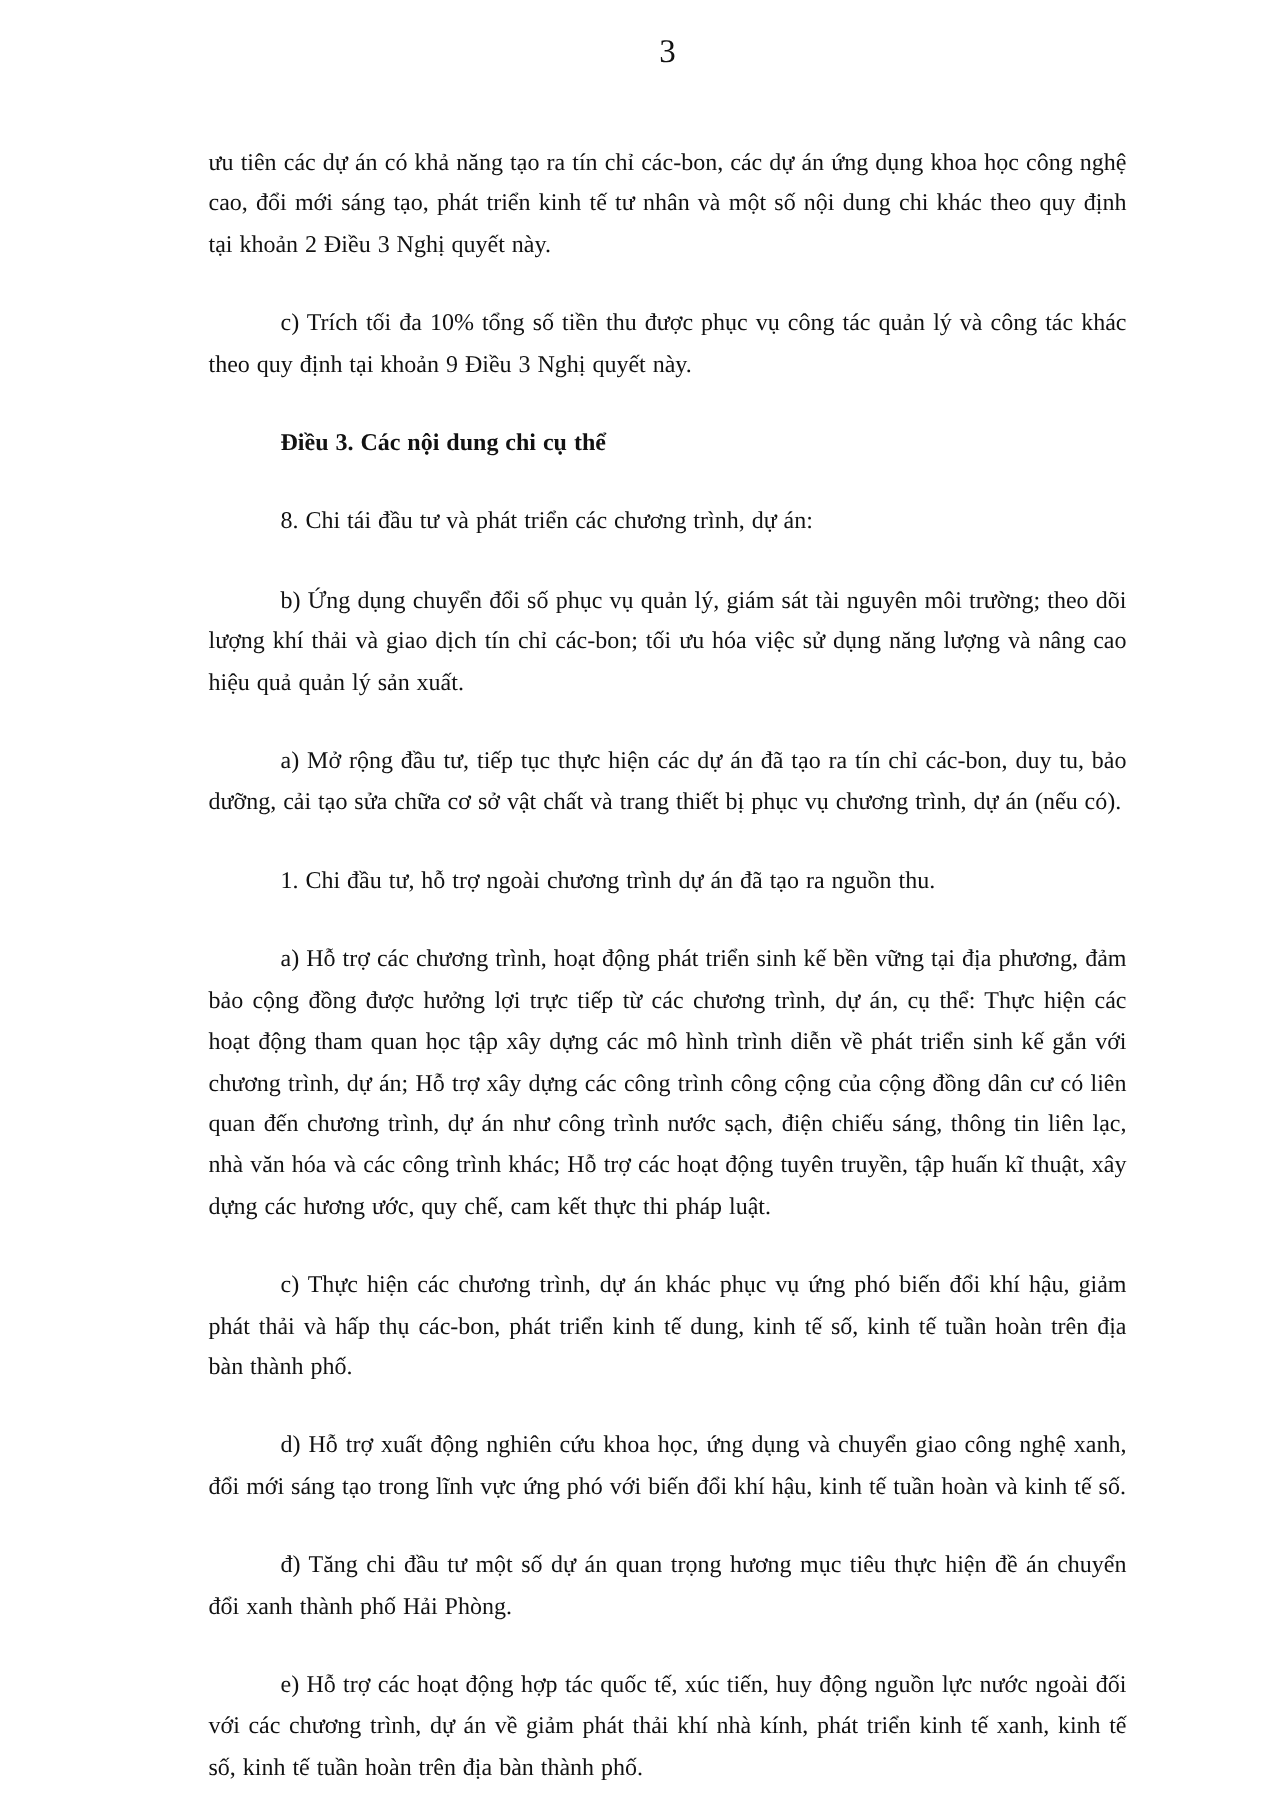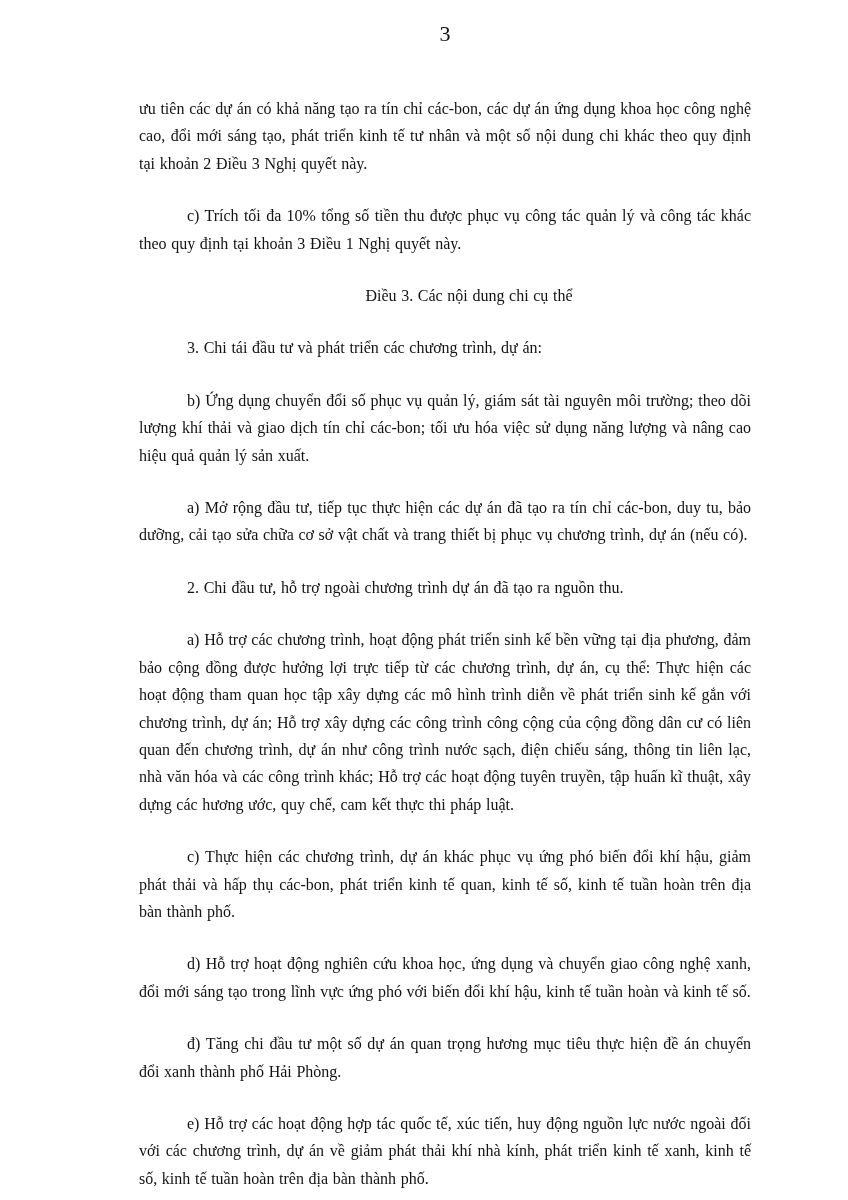--- a/index.html
+++ b/index.html
@@ -38,49 +38,49 @@
     line-height: 27.4px;
     text-align: justify;
     text-indent: 48px;
     word-spacing: 0.04em;
   }
   .para.first {
     padding-top: 0;
     text-indent: 0;
   }
   .para.heading {
-    font-weight: normal;
-    text-align: center;
+    font-weight: bold;
+    text-align: left;
   }
 </style>
 </head>
 <body>
 
 <div class="page">
   <div class="page-number">3</div>
 
   <div class="content">
     <p class="para first">ưu tiên các dự án có khả năng tạo ra tín chỉ các-bon, các dự án ứng dụng khoa học công nghệ cao, đổi mới sáng tạo, phát triển kinh tế tư nhân và một số nội dung chi khác theo quy định tại khoản 2 Điều 3 Nghị quyết này.</p>
 
-    <p class="para">c) Trích tối đa 10% tổng số tiền thu được phục vụ công tác quản lý và công tác khác theo quy định tại khoản 3 Điều 1 Nghị quyết này.</p>
+    <p class="para">c) Trích tối đa 10% tổng số tiền thu được phục vụ công tác quản lý và công tác khác theo quy định tại khoản 9 Điều 3 Nghị quyết này.</p>
 
     <p class="para heading">Điều 3. Các nội dung chi cụ thể</p>
 
-    <p class="para">3. Chi tái đầu tư và phát triển các chương trình, dự án:</p>
+    <p class="para">8. Chi tái đầu tư và phát triển các chương trình, dự án:</p>
 
     <p class="para">b) Ứng dụng chuyển đổi số phục vụ quản lý, giám sát tài nguyên môi trường; theo dõi lượng khí thải và giao dịch tín chỉ các-bon; tối ưu hóa việc sử dụng năng lượng và nâng cao hiệu quả quản lý sản xuất.</p>
 
     <p class="para">a) Mở rộng đầu tư, tiếp tục thực hiện các dự án đã tạo ra tín chỉ các-bon, duy tu, bảo dưỡng, cải tạo sửa chữa cơ sở vật chất và trang thiết bị phục vụ chương trình, dự án (nếu có).</p>
 
-    <p class="para">2. Chi đầu tư, hỗ trợ ngoài chương trình dự án đã tạo ra nguồn thu.</p>
+    <p class="para">1. Chi đầu tư, hỗ trợ ngoài chương trình dự án đã tạo ra nguồn thu.</p>
 
     <p class="para">a) Hỗ trợ các chương trình, hoạt động phát triển sinh kế bền vững tại địa phương, đảm bảo cộng đồng được hưởng lợi trực tiếp từ các chương trình, dự án, cụ thể: Thực hiện các hoạt động tham quan học tập xây dựng các mô hình trình diễn về phát triển sinh kế gắn với chương trình, dự án; Hỗ trợ xây dựng các công trình công cộng của cộng đồng dân cư có liên quan đến chương trình, dự án như công trình nước sạch, điện chiếu sáng, thông tin liên lạc, nhà văn hóa và các công trình khác; Hỗ trợ các hoạt động tuyên truyền, tập huấn kĩ thuật, xây dựng các hương ước, quy chế, cam kết thực thi pháp luật.</p>
 
 
-    <p class="para">c) Thực hiện các chương trình, dự án khác phục vụ ứng phó biến đổi khí hậu, giảm phát thải và hấp thụ các-bon, phát triển kinh tế quan, kinh tế số, kinh tế tuần hoàn trên địa bàn thành phố.</p>
+    <p class="para">c) Thực hiện các chương trình, dự án khác phục vụ ứng phó biến đổi khí hậu, giảm phát thải và hấp thụ các-bon, phát triển kinh tế dung, kinh tế số, kinh tế tuần hoàn trên địa bàn thành phố.</p>
 
-    <p class="para">d) Hỗ trợ hoạt động nghiên cứu khoa học, ứng dụng và chuyển giao công nghệ xanh, đổi mới sáng tạo trong lĩnh vực ứng phó với biến đổi khí hậu, kinh tế tuần hoàn và kinh tế số.</p>
+    <p class="para">d) Hỗ trợ xuất động nghiên cứu khoa học, ứng dụng và chuyển giao công nghệ xanh, đổi mới sáng tạo trong lĩnh vực ứng phó với biến đổi khí hậu, kinh tế tuần hoàn và kinh tế số.</p>
 
     <p class="para">đ) Tăng chi đầu tư một số dự án quan trọng hương mục tiêu thực hiện đề án chuyển đổi xanh thành phố Hải Phòng.</p>
 
     <p class="para">e) Hỗ trợ các hoạt động hợp tác quốc tế, xúc tiến, huy động nguồn lực nước ngoài đối với các chương trình, dự án về giảm phát thải khí nhà kính, phát triển kinh tế xanh, kinh tế số, kinh tế tuần hoàn trên địa bàn thành phố.</p>
   </div>
 </div>
 
 </body></html>

